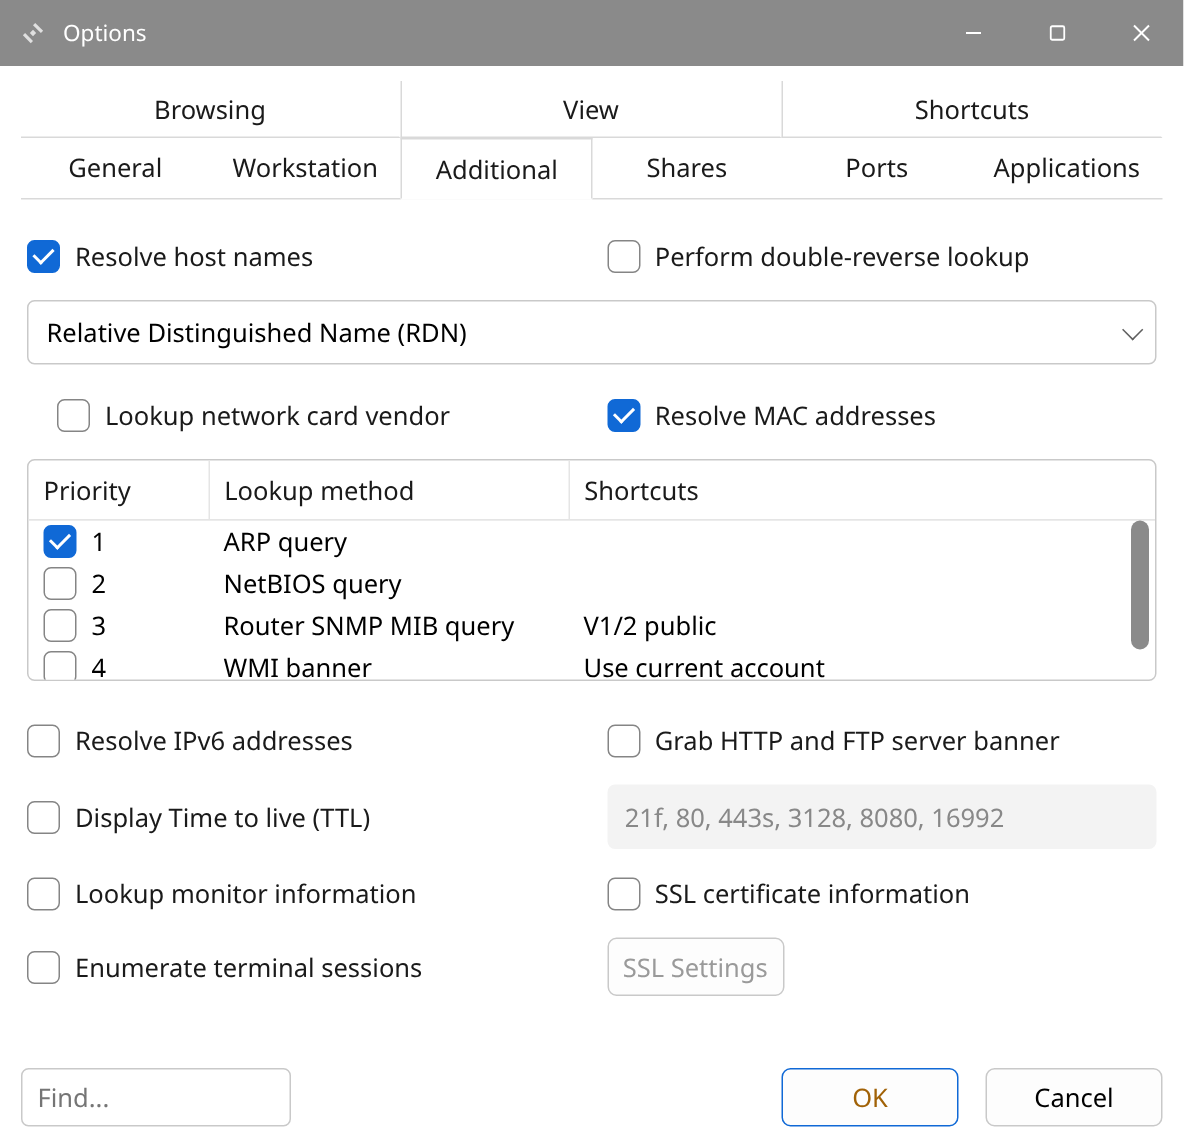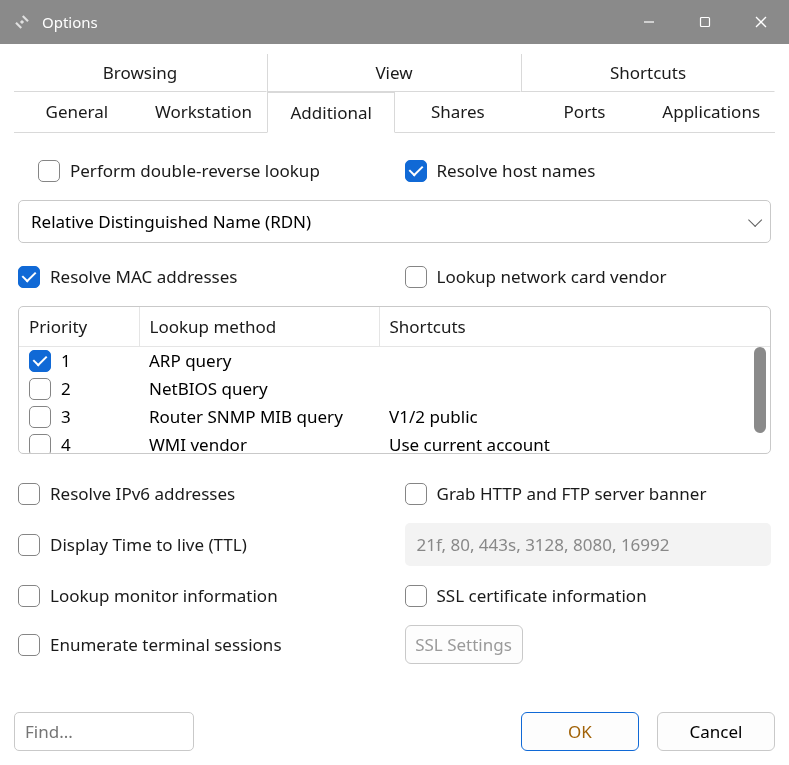--- a/index.html
+++ b/index.html
@@ -200,50 +200,50 @@
       <div class="tab active">Additional</div>
       <div class="tab">Shares</div>
       <div class="tab">Ports</div>
       <div class="tab">Applications</div>
     </div>
   </div>
 
   <div class="content">
 
     <div class="formrow">
-      <div class="col right">
-        <label class="cklabel">
-          <span class="chk"></span>
-          <span>Perform double-reverse lookup</span>
-        </label>
-      </div>
       <div class="col">
         <label class="cklabel">
           <span class="chk checked"></span>
           <span>Resolve host names</span>
+        </label>
+      </div>
+      <div class="col right">
+        <label class="cklabel">
+          <span class="chk"></span>
+          <span>Perform double-reverse lookup</span>
         </label>
       </div>
     </div>
 
     <div class="select">
       <span>Relative Distinguished Name (RDN)</span>
       <span class="caret"></span>
     </div>
 
     <div class="formrow">
+      <div class="col right">
+        <label class="cklabel">
+          <span class="chk"></span>
+          <span>Lookup network card vendor</span>
+        </label>
+      </div>
       <div class="col">
         <label class="cklabel">
           <span class="chk checked"></span>
           <span>Resolve MAC addresses</span>
-        </label>
-      </div>
-      <div class="col right">
-        <label class="cklabel">
-          <span class="chk"></span>
-          <span>Lookup network card vendor</span>
         </label>
       </div>
     </div>
 
     <div class="tablewrap">
       <table class="tbl">
         <thead>
           <tr>
             <th style="width:120px">Priority</th>
             <th style="width:240px">Lookup method</th>
@@ -281,21 +281,21 @@
             <td class="method">Router SNMP MIB query</td>
             <td>V1/2 public</td>
           </tr>
           <tr>
             <td class="chkcell">
                 <span class="cellwrap">
                   <span class="chk"></span>
                   <span>4</span>
                 </span>
               </td>
-            <td class="method">WMI vendor</td>
+            <td class="method">WMI banner</td>
             <td>Use current account</td>
           </tr>
         </tbody>
       </table>
       <div class="scrollbar">
         <div class="scrollthumb"></div>
       </div>
     </div>
 
     <div class="formrow">

